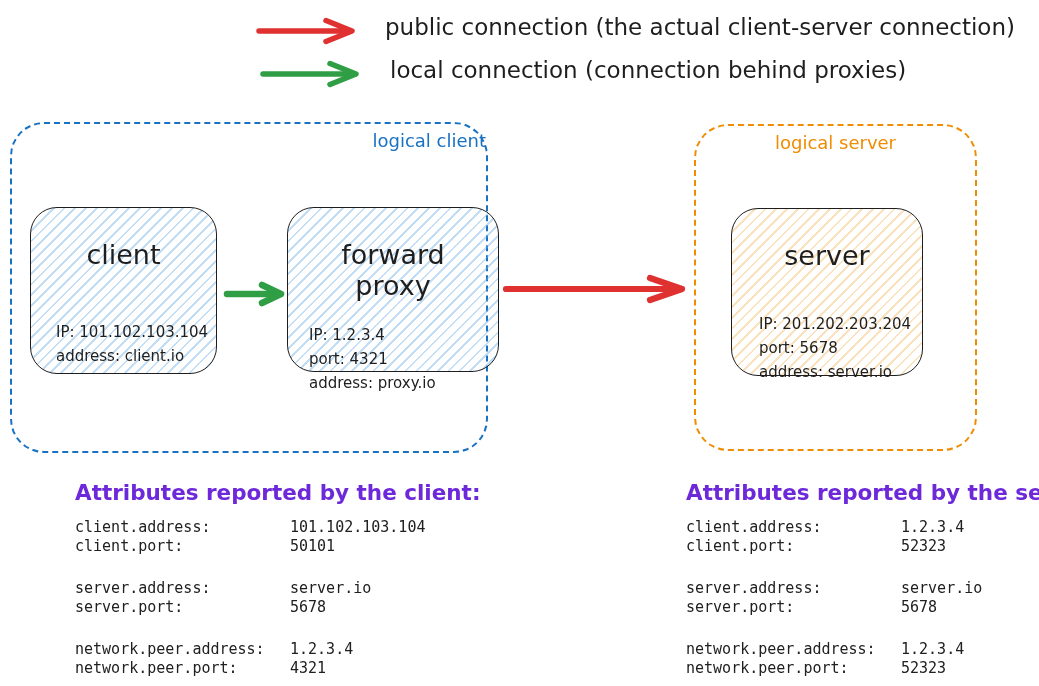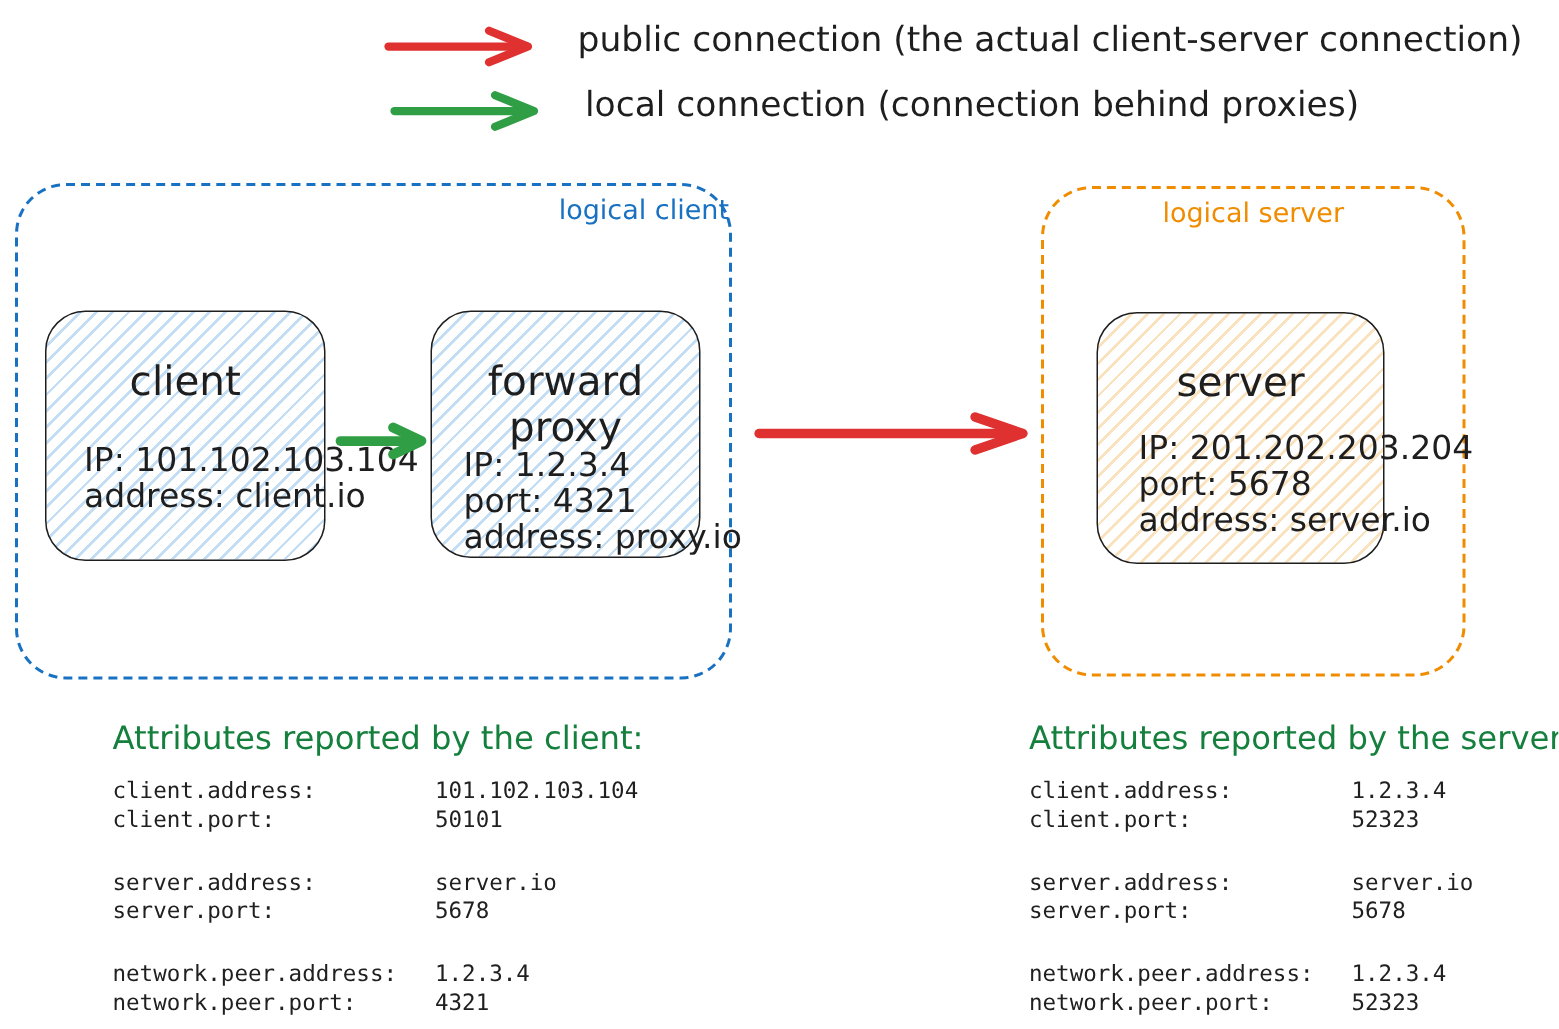--- a/index.html
+++ b/index.html
@@ -72,51 +72,53 @@
   .hachure-orange {
     background: repeating-linear-gradient(
       135deg,
       rgba(240, 140, 0, 0.25) 0px,
       rgba(240, 140, 0, 0.25) 1.8px,
       rgba(255,255,255,0) 1.8px,
       rgba(255,255,255,0) 7.6px
     );
   }
   .node-client { left: 18px;  top: 83px; width: 187px; height: 167px; }
-  .node-proxy  { left: 275px; top: 83px; width: 180px; height: 165px; }
+  .node-proxy  { left: 275px; top: 83px; width: 212px; height: 165px; }
   .node-server { left: 35px;  top: 82px; width: 192px; height: 168px; }
 
   .node-title {
     text-align: center;
     font-size: 27px;
     line-height: 31px;
     margin-top: 31px;
     color: #1e1e1e;
   }
   .node-proxy .node-title { padding: 0 28px; }
   .node-details {
     position: absolute;
-    font-size: 22px;
+    font-size: 15px;
     line-height: 24px;
     white-space: nowrap;
+    margin-top: 24px;
   }
   .node-client .node-details { left: 25px; top: 88px; }
   .node-proxy  .node-details { left: 21px; top: 91px; }
   .node-server .node-details { left: 27px; top: 79px; }
   .arrow-public-mid { left: 502px; top: 274px; }
 
   
   .attrs { position: absolute; }
   .attrs-client { left: 75px;  top: 479px; }
   .attrs-server { left: 686px; top: 479px; }
   .attrs-heading {
     font-size: 21.5px;
     line-height: 27px;
     white-space: nowrap;
-    color: #15803d;
+    color: #6d28d9;
+    font-weight: bold;
   }
   .attrs-rows {
     margin-top: 12px;
     font-family: "DejaVu Sans Mono", monospace;
     font-size: 15px;
     line-height: 19px;
     color: #202020;
   }
   .attr-group { margin-bottom: 23px; }
   .attr-group:last-child { margin-bottom: 0; }

